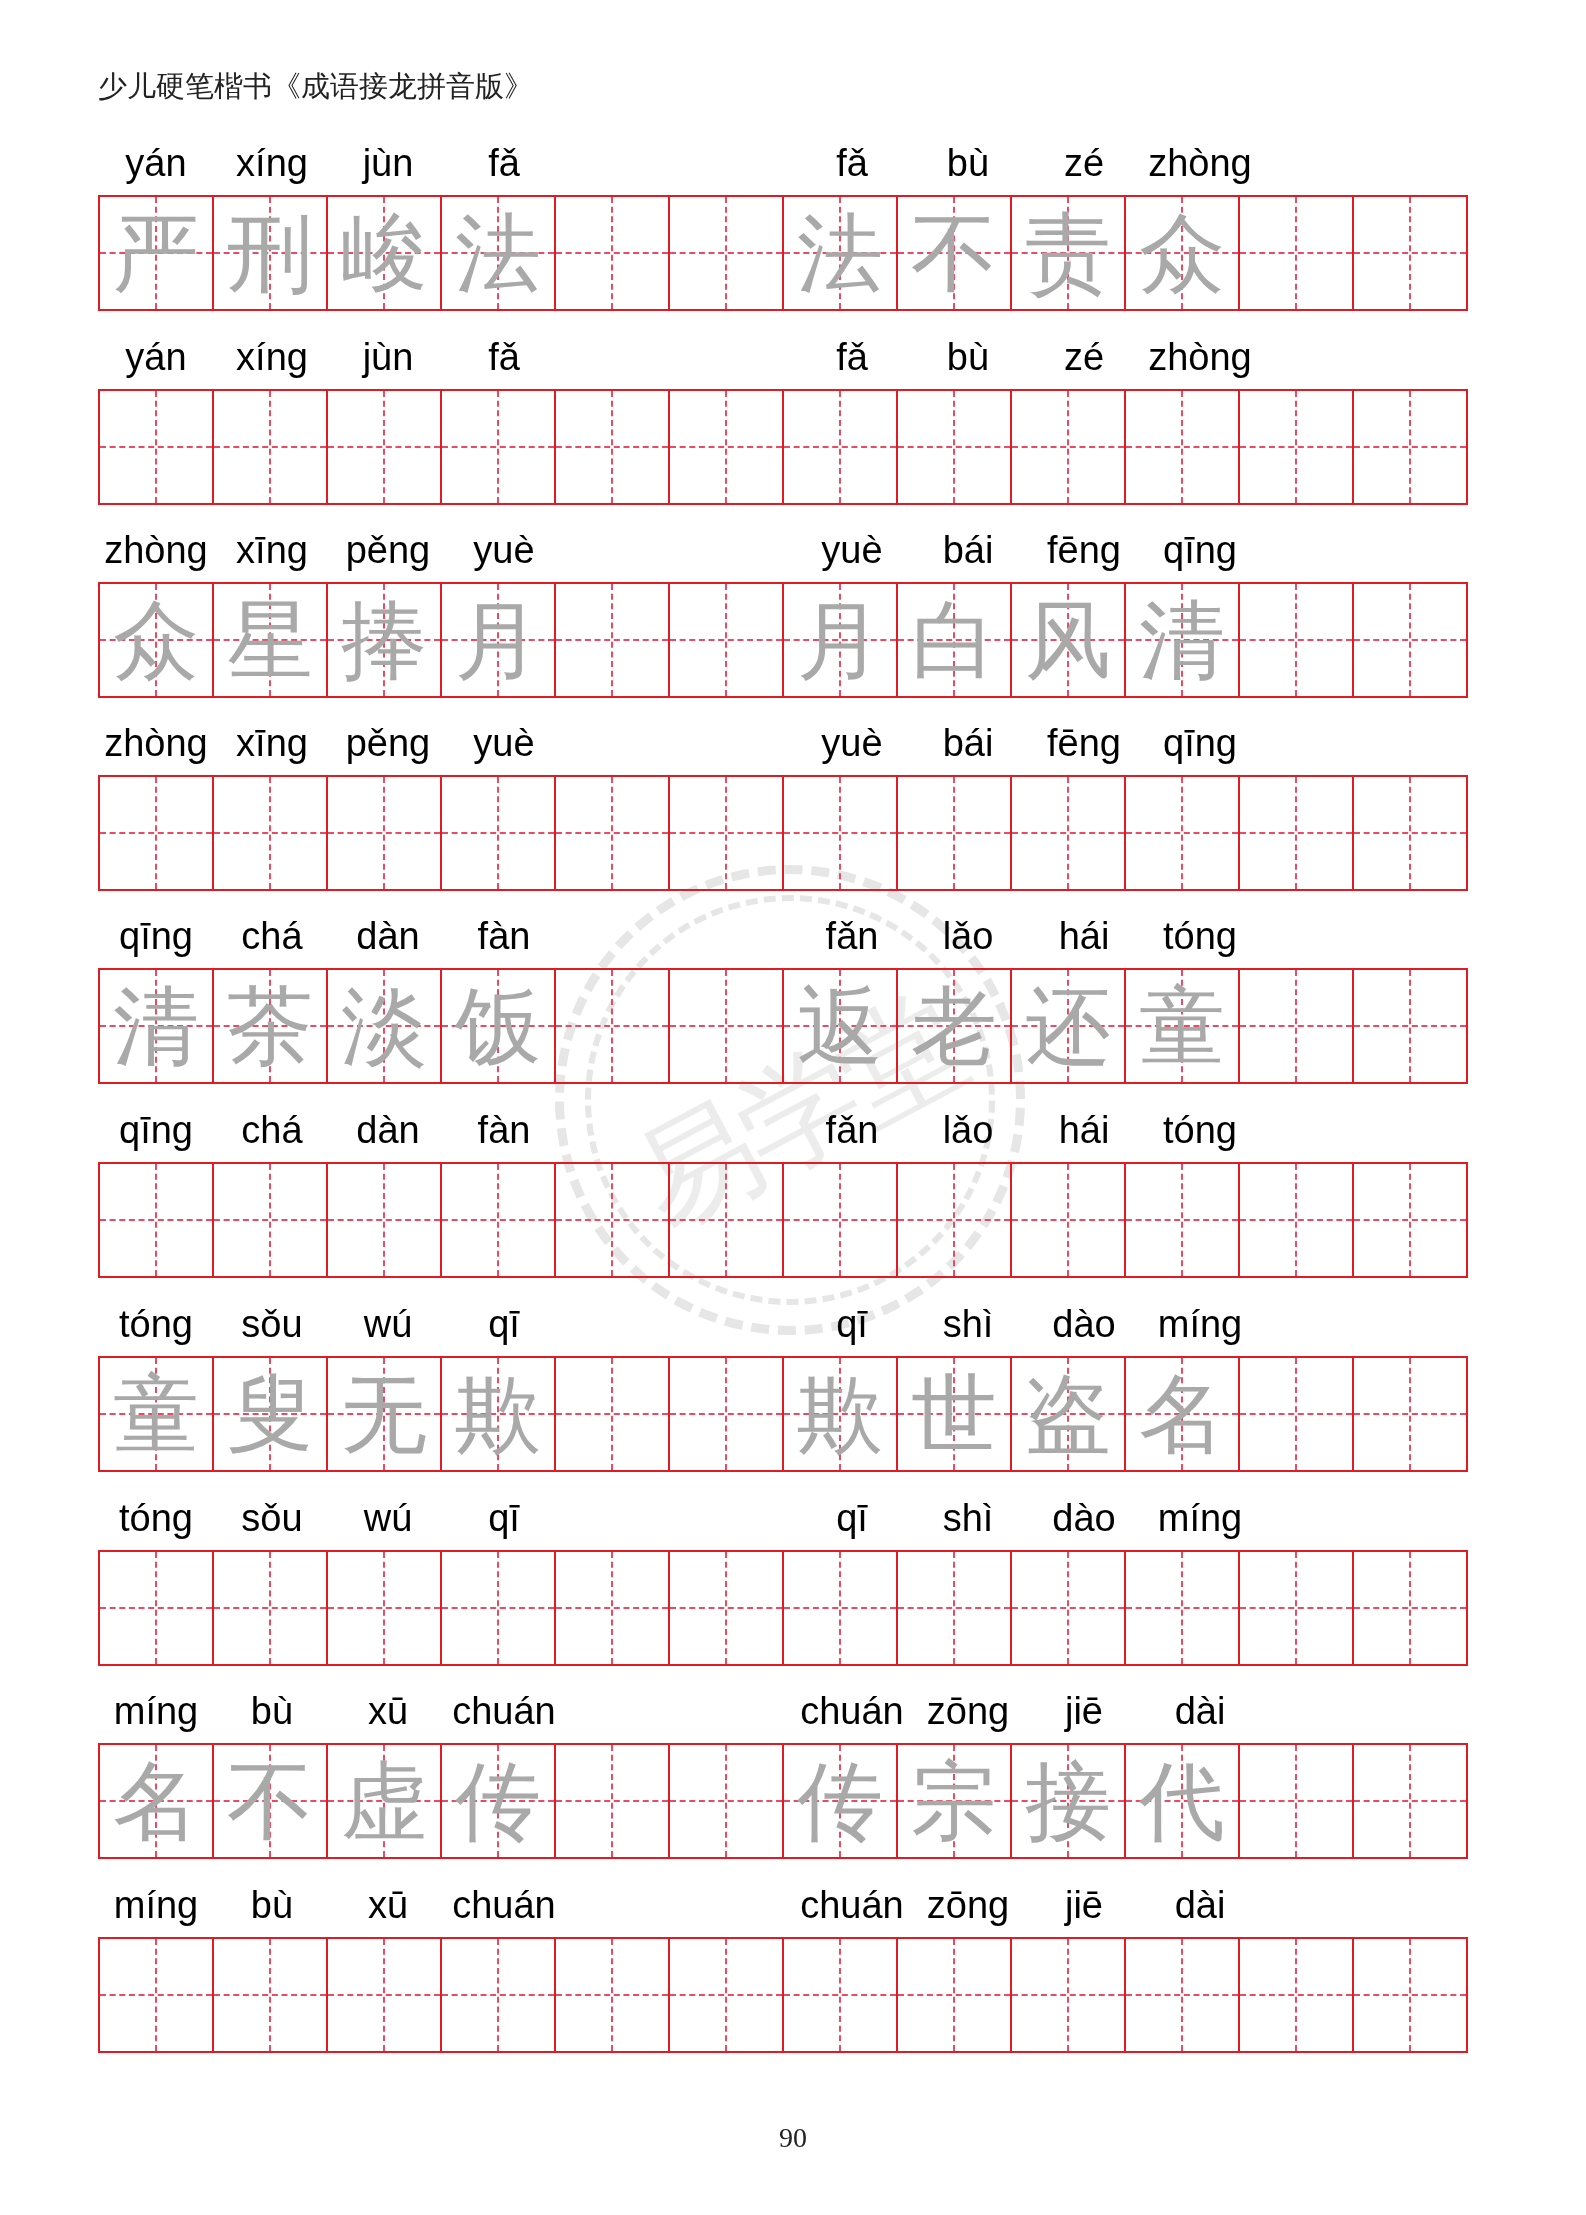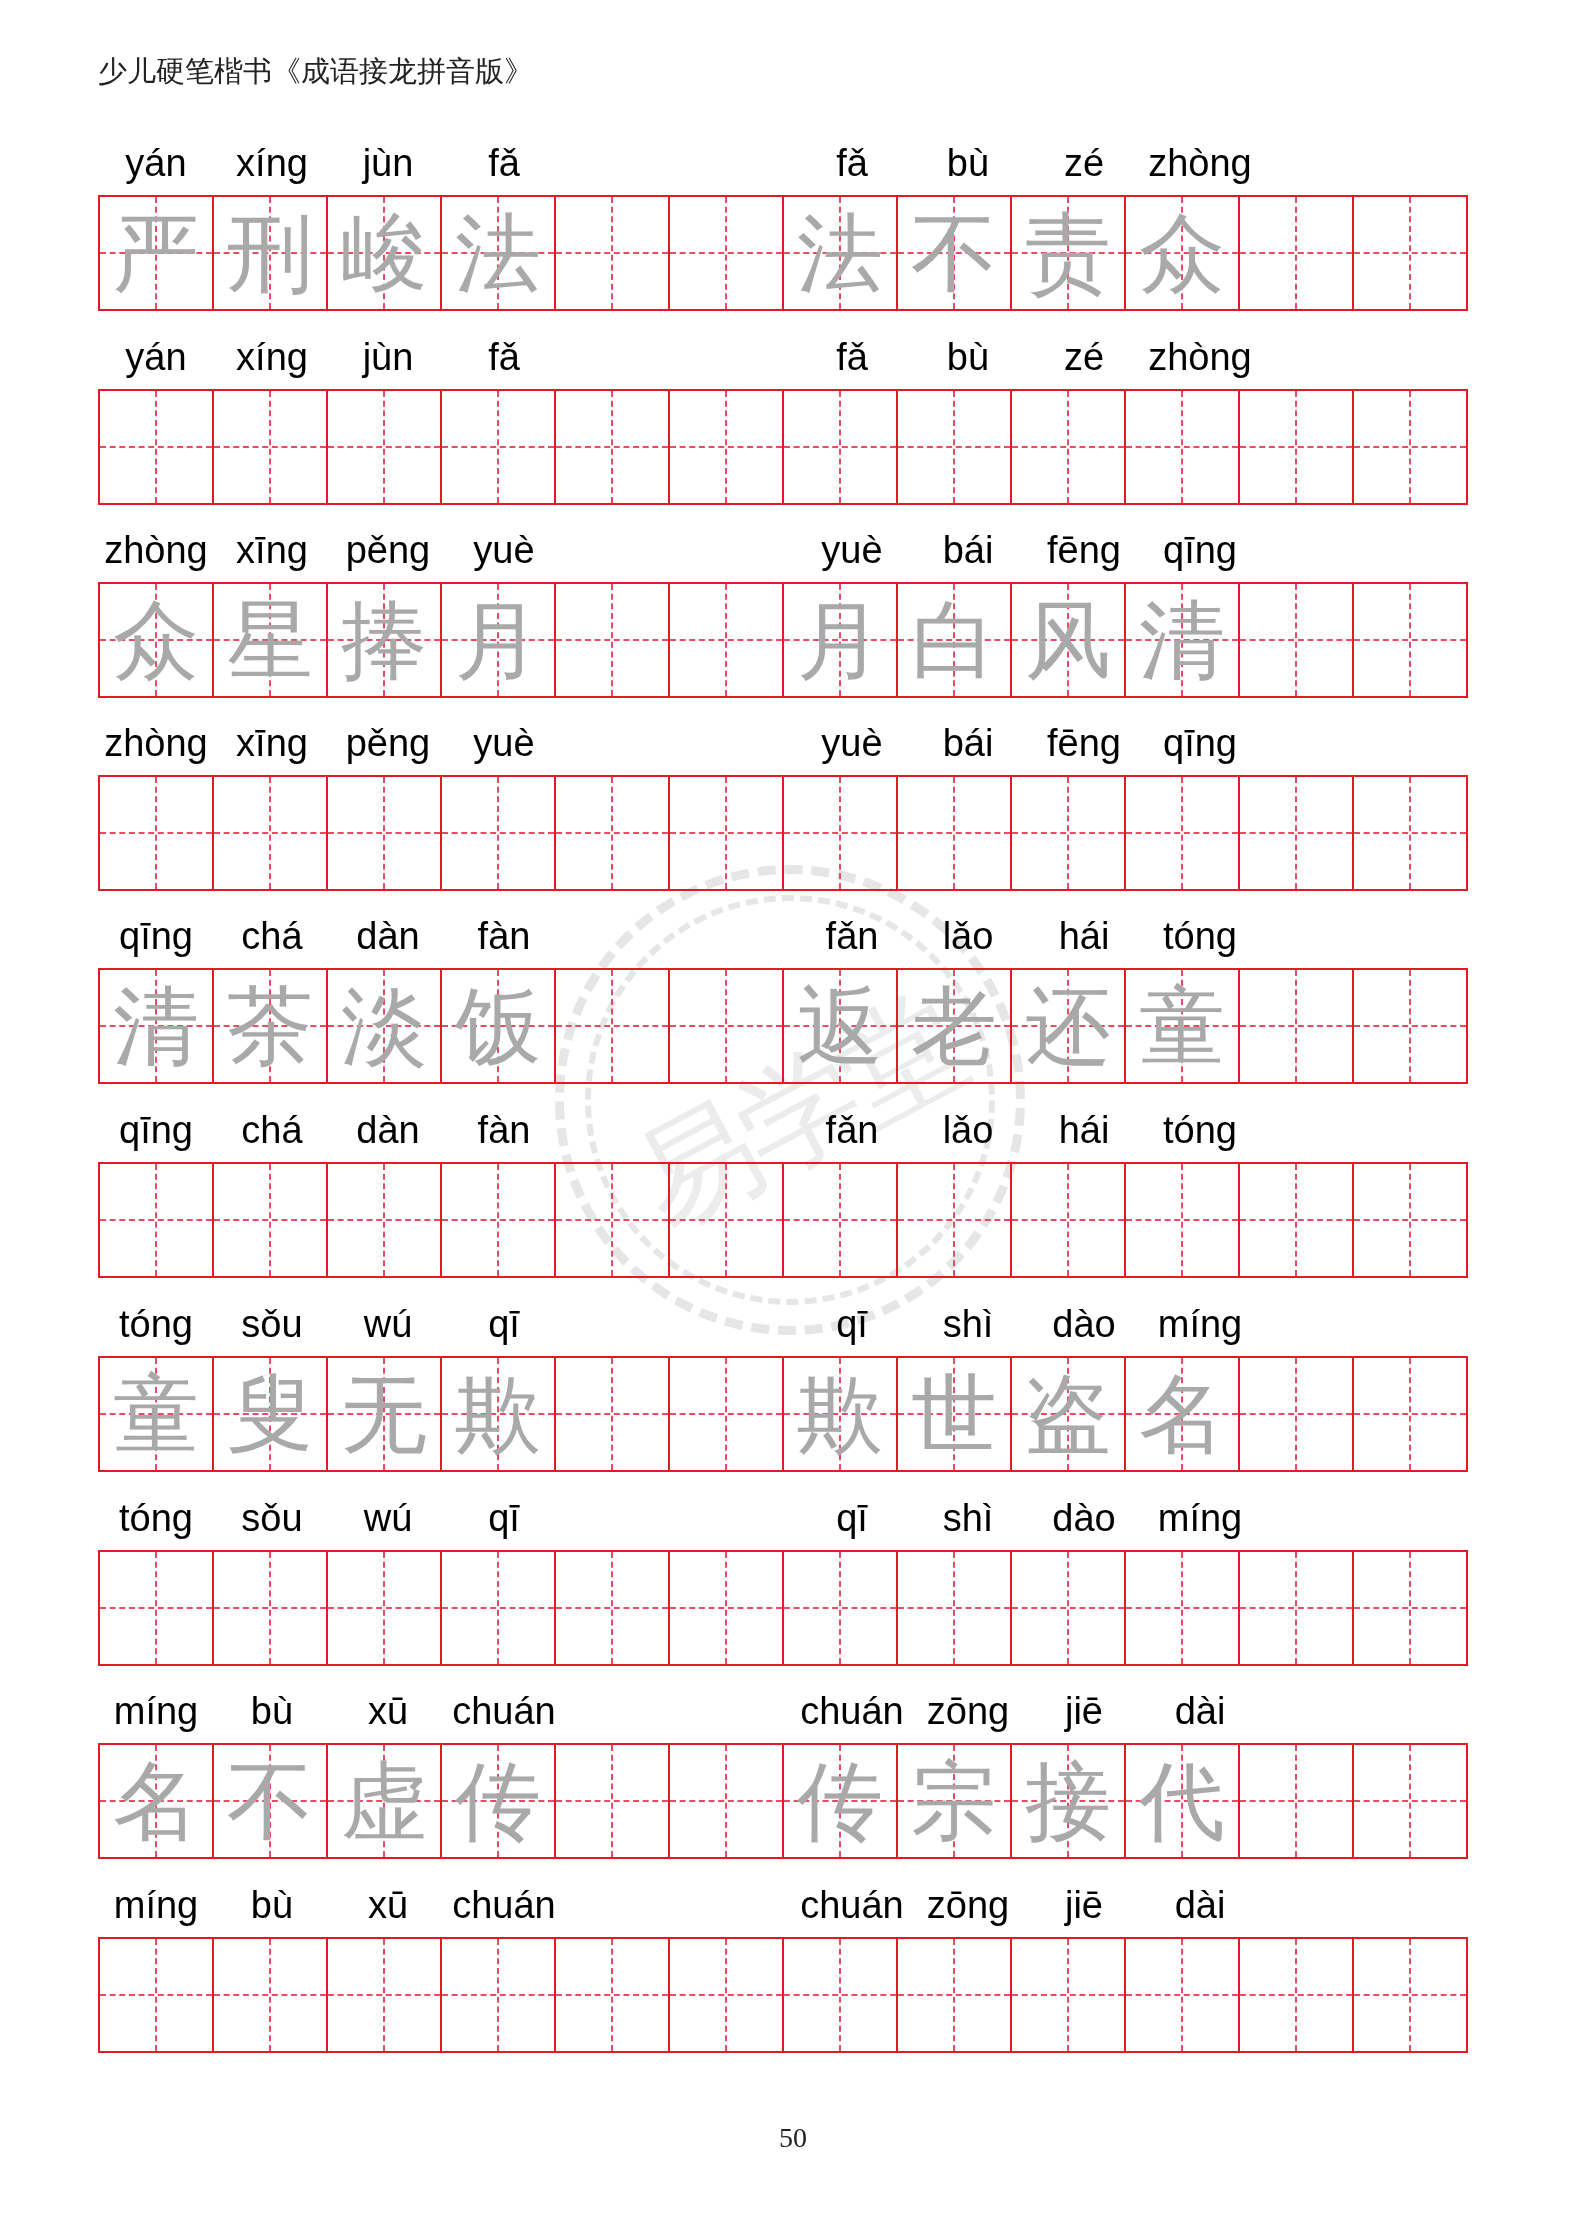--- a/index.html
+++ b/index.html
@@ -1,17 +1,17 @@
 <!DOCTYPE html>
 <html><head>
 <meta charset="utf-8">
 <style>
   html, body { margin:0; padding:0; background:#ffffff; }
   body { width:1586px; height:2215px; position:relative; overflow:hidden; font-family:"Liberation Sans", "DejaVu Sans", sans-serif; }
-  .title { position:absolute; left:98px; top:52px; font-family:"Liberation Serif","DejaVu Serif", serif; font-size:29px; color:#222; letter-spacing:0px; white-space:nowrap; }
+  .title { position:absolute; left:98px; top:67px; font-family:"Liberation Serif","DejaVu Serif", serif; font-size:29px; color:#222; letter-spacing:0px; white-space:nowrap; }
   .row { position:absolute; left:98px; width:1392px; height:190px; }
   .pinyin-line { position:absolute; left:0; top:0; width:1392px; height:60px; }
   .py { position:absolute; top:0; width:116px; text-align:center; font-family:"Liberation Sans","DejaVu Sans",sans-serif; font-size:38px; color:#000; line-height:60px; white-space:nowrap; }
   .grid { position:absolute; left:0; top:62px; width:1392px; height:116px; display:flex; }
   .cell { position:relative; width:116px; height:116px; box-sizing:border-box; border:2px solid #e01b24; margin-left:-2px; }
   .cell:first-child { margin-left:0; }
   .cell::before { content:""; position:absolute; left:50%; top:0; bottom:0; border-left:2px dashed #ea4a62; transform:translateX(-1px); }
   .cell::after { content:""; position:absolute; top:50%; left:0; right:0; border-top:2px dashed #ea4a62; transform:translateY(-1px); }
   .glyph { position:absolute; left:0; top:0; width:100%; height:100%; display:flex; align-items:center; justify-content:center; font-family:"DejaVu Serif","Liberation Serif",serif; font-size:86px; color:#a9a9a9; z-index:2; line-height:1; }
   .page-number { position:absolute; top:2122px; left:743px; width:100px; text-align:center; font-family:"Liberation Serif","DejaVu Serif",serif; font-size:28px; color:#222; }
@@ -449,14 +449,14 @@
           </div>
           <div class="cell">
             <span class="glyph"></span>
           </div>
           <div class="cell"></div>
           <div class="cell"></div>
         </div>
       </div>
     </div>
 
-  <div class="page-number">50</div>
+  <div class="page-number">90</div>
 </div>
 
 </body></html>

